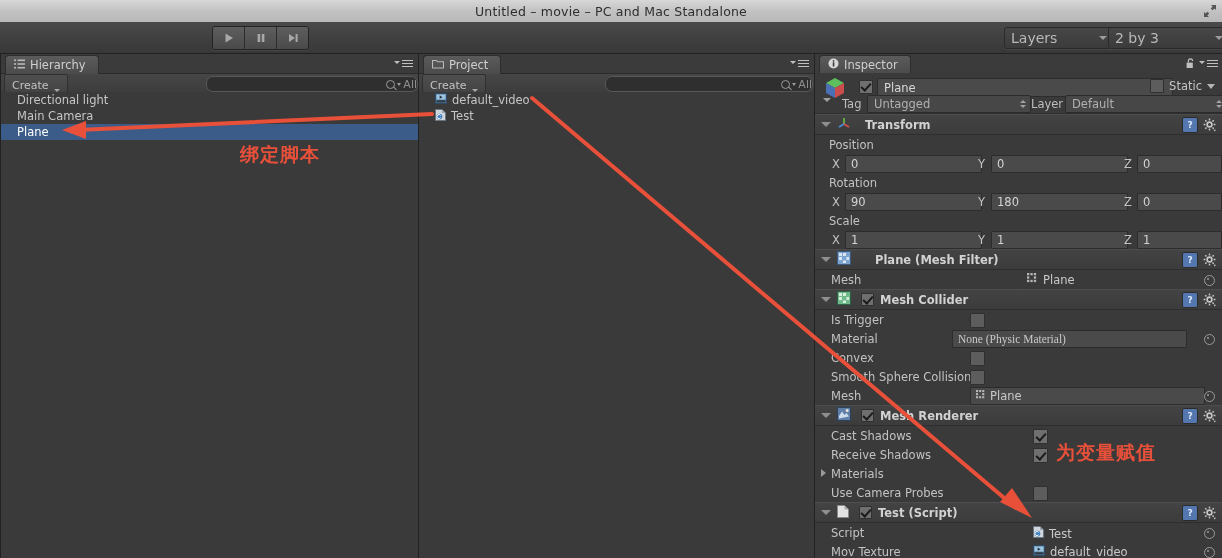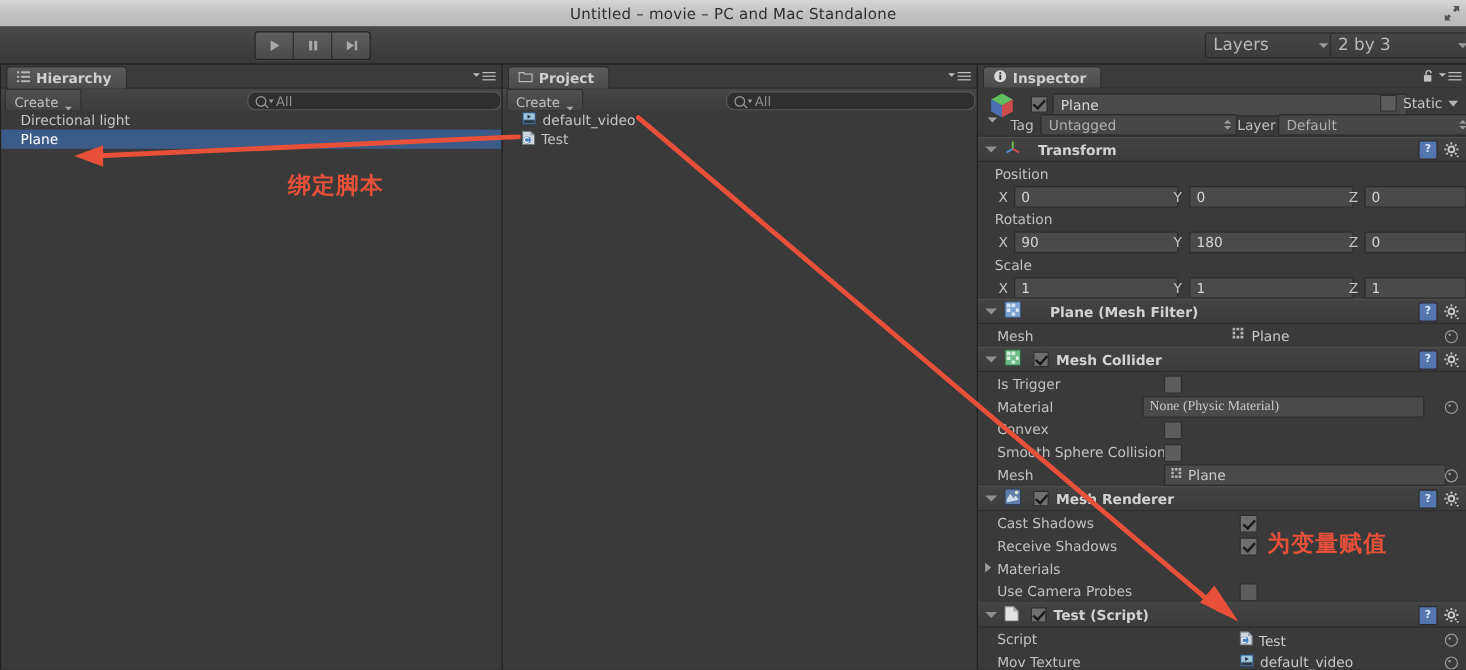--- a/index.html
+++ b/index.html
@@ -80,21 +80,21 @@
     background: #3b3b3b;
     border-bottom: 1px solid #2a2a2a;
   }
   .panel-tab {
     position: absolute; left: 4px; top: 1px; height: 18px;
     padding: 0 12px 0 8px;
     background: linear-gradient(to bottom, #5b5b5b, #4b4b4b);
     border-radius: 4px 4px 0 0;
     display: flex; align-items: center; gap: 5px;
     color: #cfcfcf; font-size: 11.5px;
-    border: 1px solid #2d2d2d; border-bottom: none; font-weight: bold;
+    border: 1px solid #2d2d2d; border-bottom: none;
   }
   .panel-menu-icon {
     position: absolute; right: 4px; top: 4px;
     width: 20px; height: 11px;
     display: flex; align-items: center; gap: 2px;
   }
   .hamb { display: flex; flex-direction: column; gap: 1.5px; }
   .hamb i { display: block; width: 11px; height: 1.5px; background: #c0c0c0; }
   .tri-d {
     width: 0; height: 0;
@@ -118,21 +118,21 @@
   .create-btn .caret {
     width: 0; height: 0;
     border-left: 3px solid transparent; border-right: 3px solid transparent;
     border-top: 3.5px solid #a8a8a8;
   }
   .search-field {
     position: absolute; height: 14px;
     background: #2f2f2f;
     border: 1px solid #585858; border-radius: 7px;
     display: flex; align-items: center;
-    padding-left: 6px; color: #8f8f8f; font-size: 11px;
+    padding-left: 6px; color: #8f8f8f; font-size: 11px; justify-content: flex-end;
   }
   .search-field .mag {
     display: inline-block; width: 7px; height: 7px;
     border: 1.4px solid #9a9a9a; border-radius: 50%;
     position: relative; margin-right: 1px;
   }
   .search-field .mag::after {
     content: ""; position: absolute; right: -3px; bottom: -2px;
     width: 4px; height: 1.4px; background: #9a9a9a;
     transform: rotate(45deg);
@@ -380,20 +380,23 @@
       <div class="search-field" style="left:205px; top:2px; width:204px;">
         <span class="mag"></span>
         <span class="mtri"></span>
         <span>All</span>
       </div>
     </div>
 
     <div class="panel-body">
       <div class="hrow">
         <span>Directional light</span>
+      </div>
+      <div class="hrow">
+        <span>Main Camera</span>
       </div>
       <div class="hrow selected">
         <span>Plane</span>
       </div>
     </div>
   </div>
 
   <div class="panel" id="project" style="left:418px; top:53px; width:395px; height:505px;">
     <div class="panel-tabrow">
       <div class="panel-tab">

